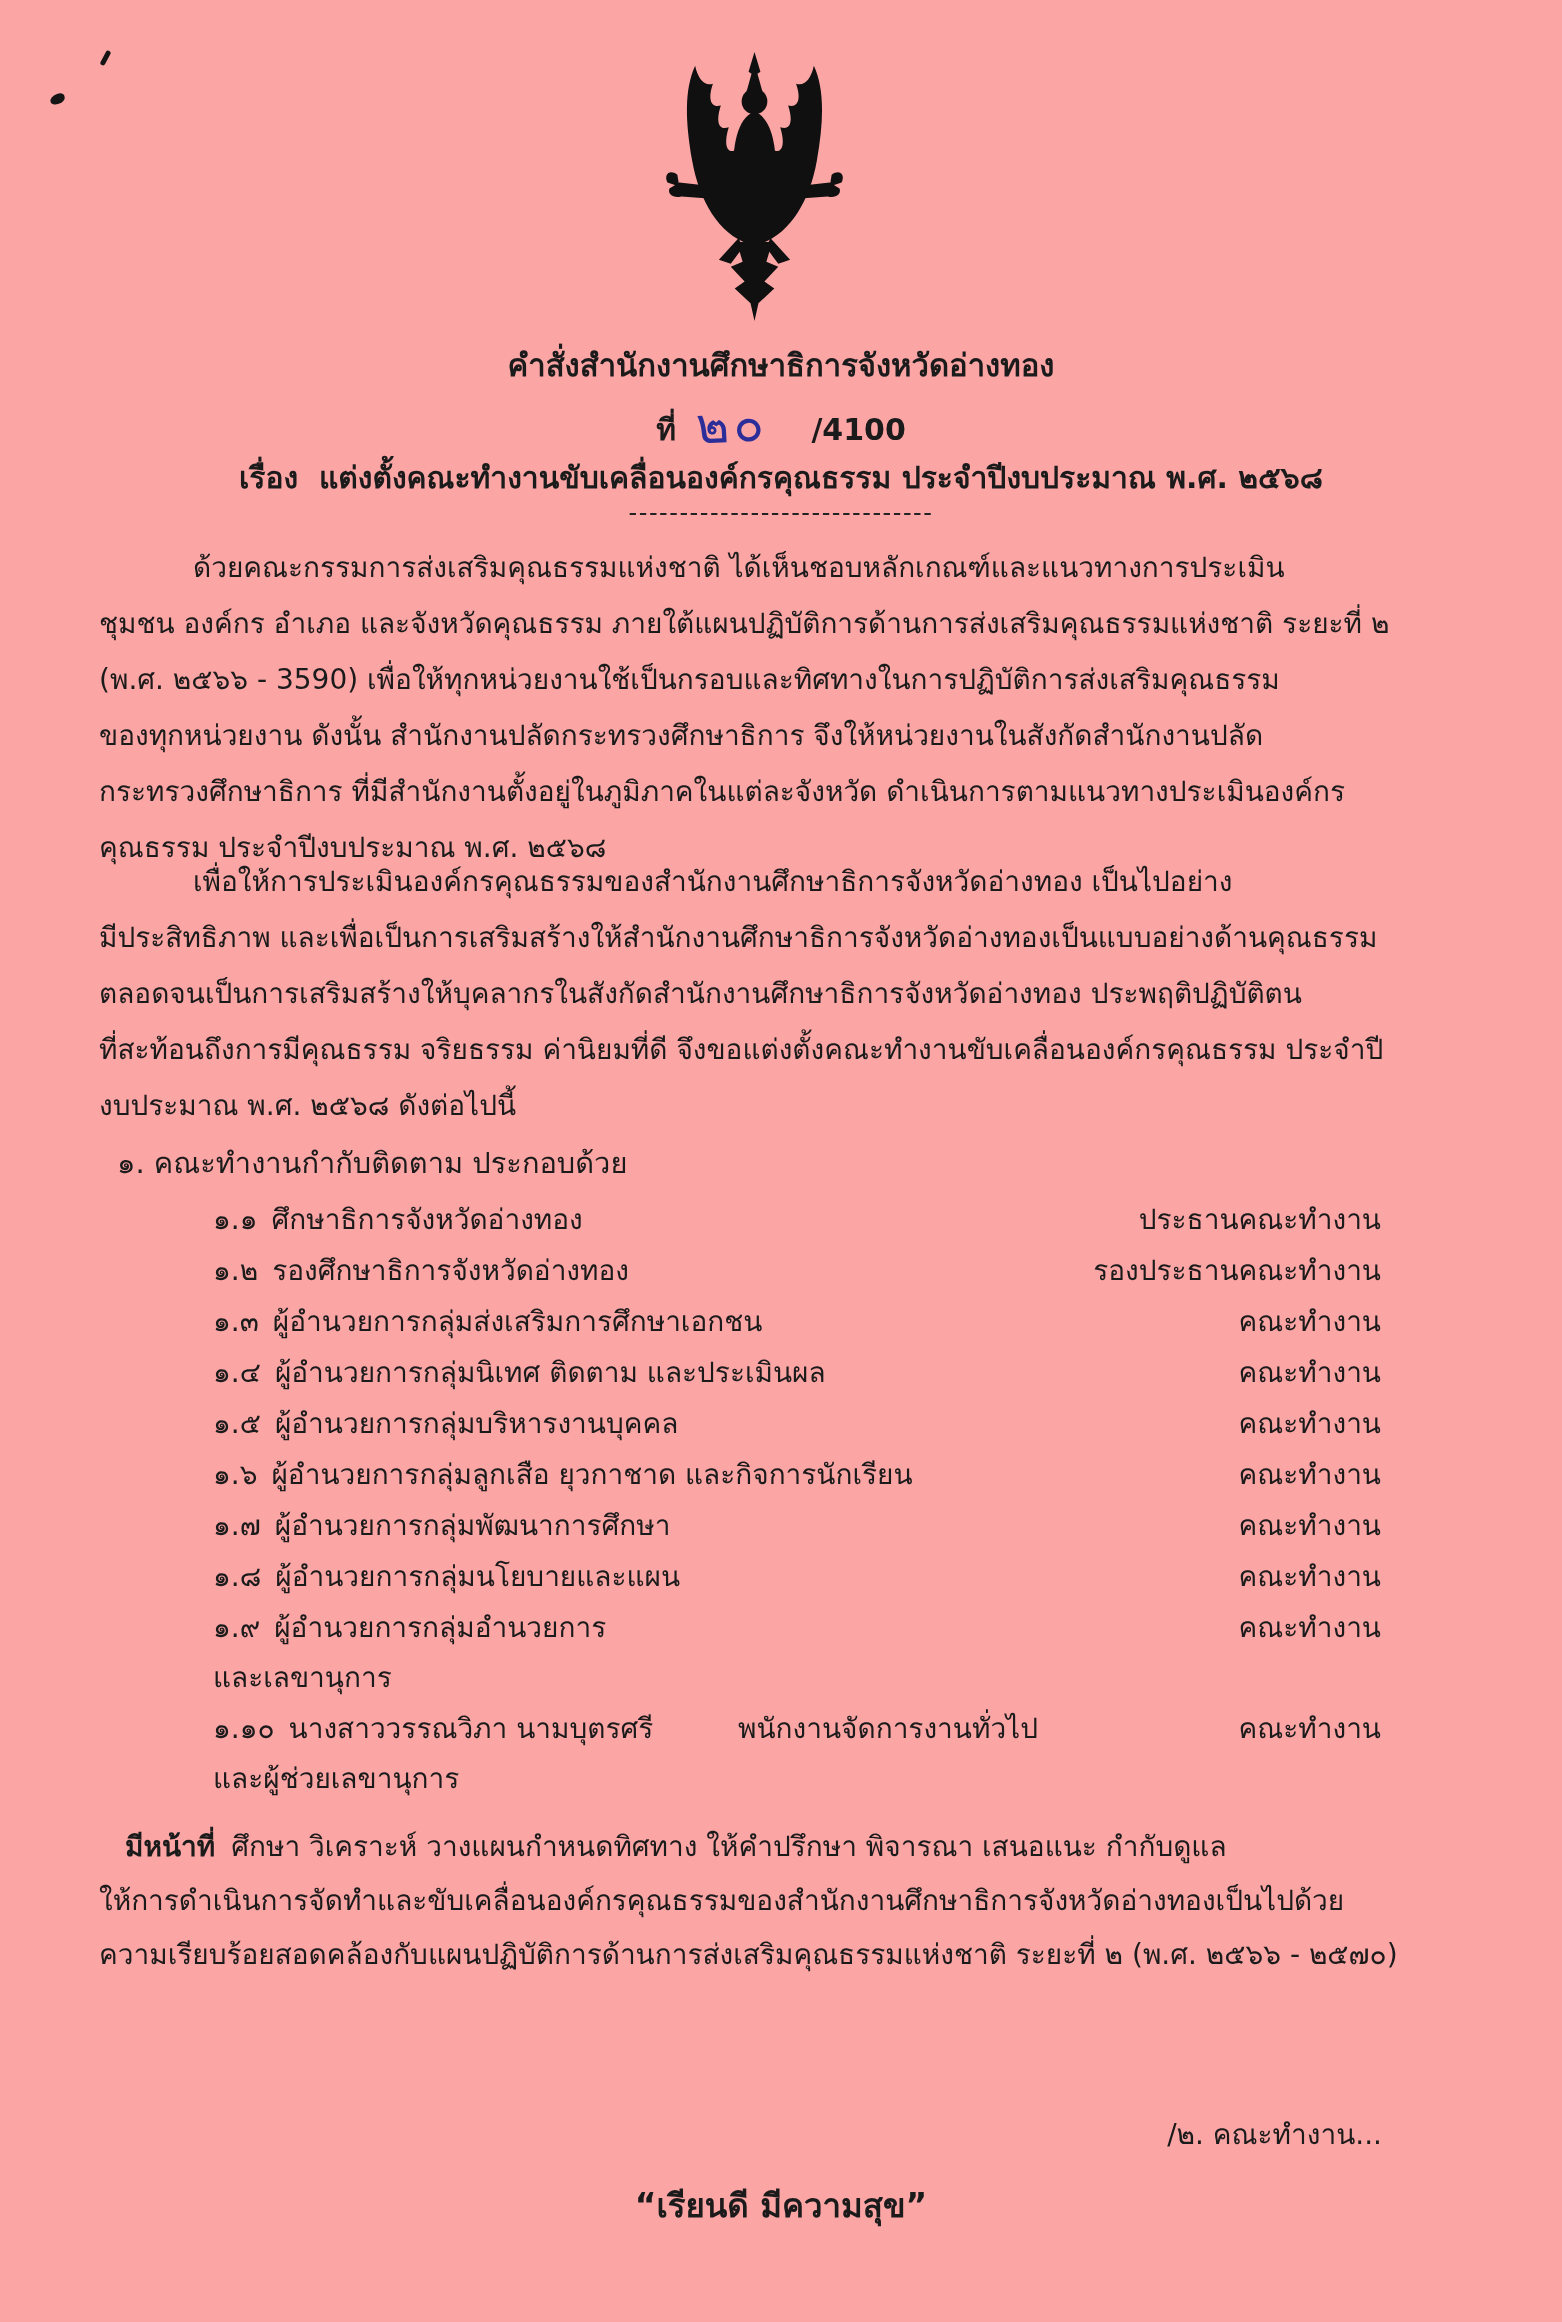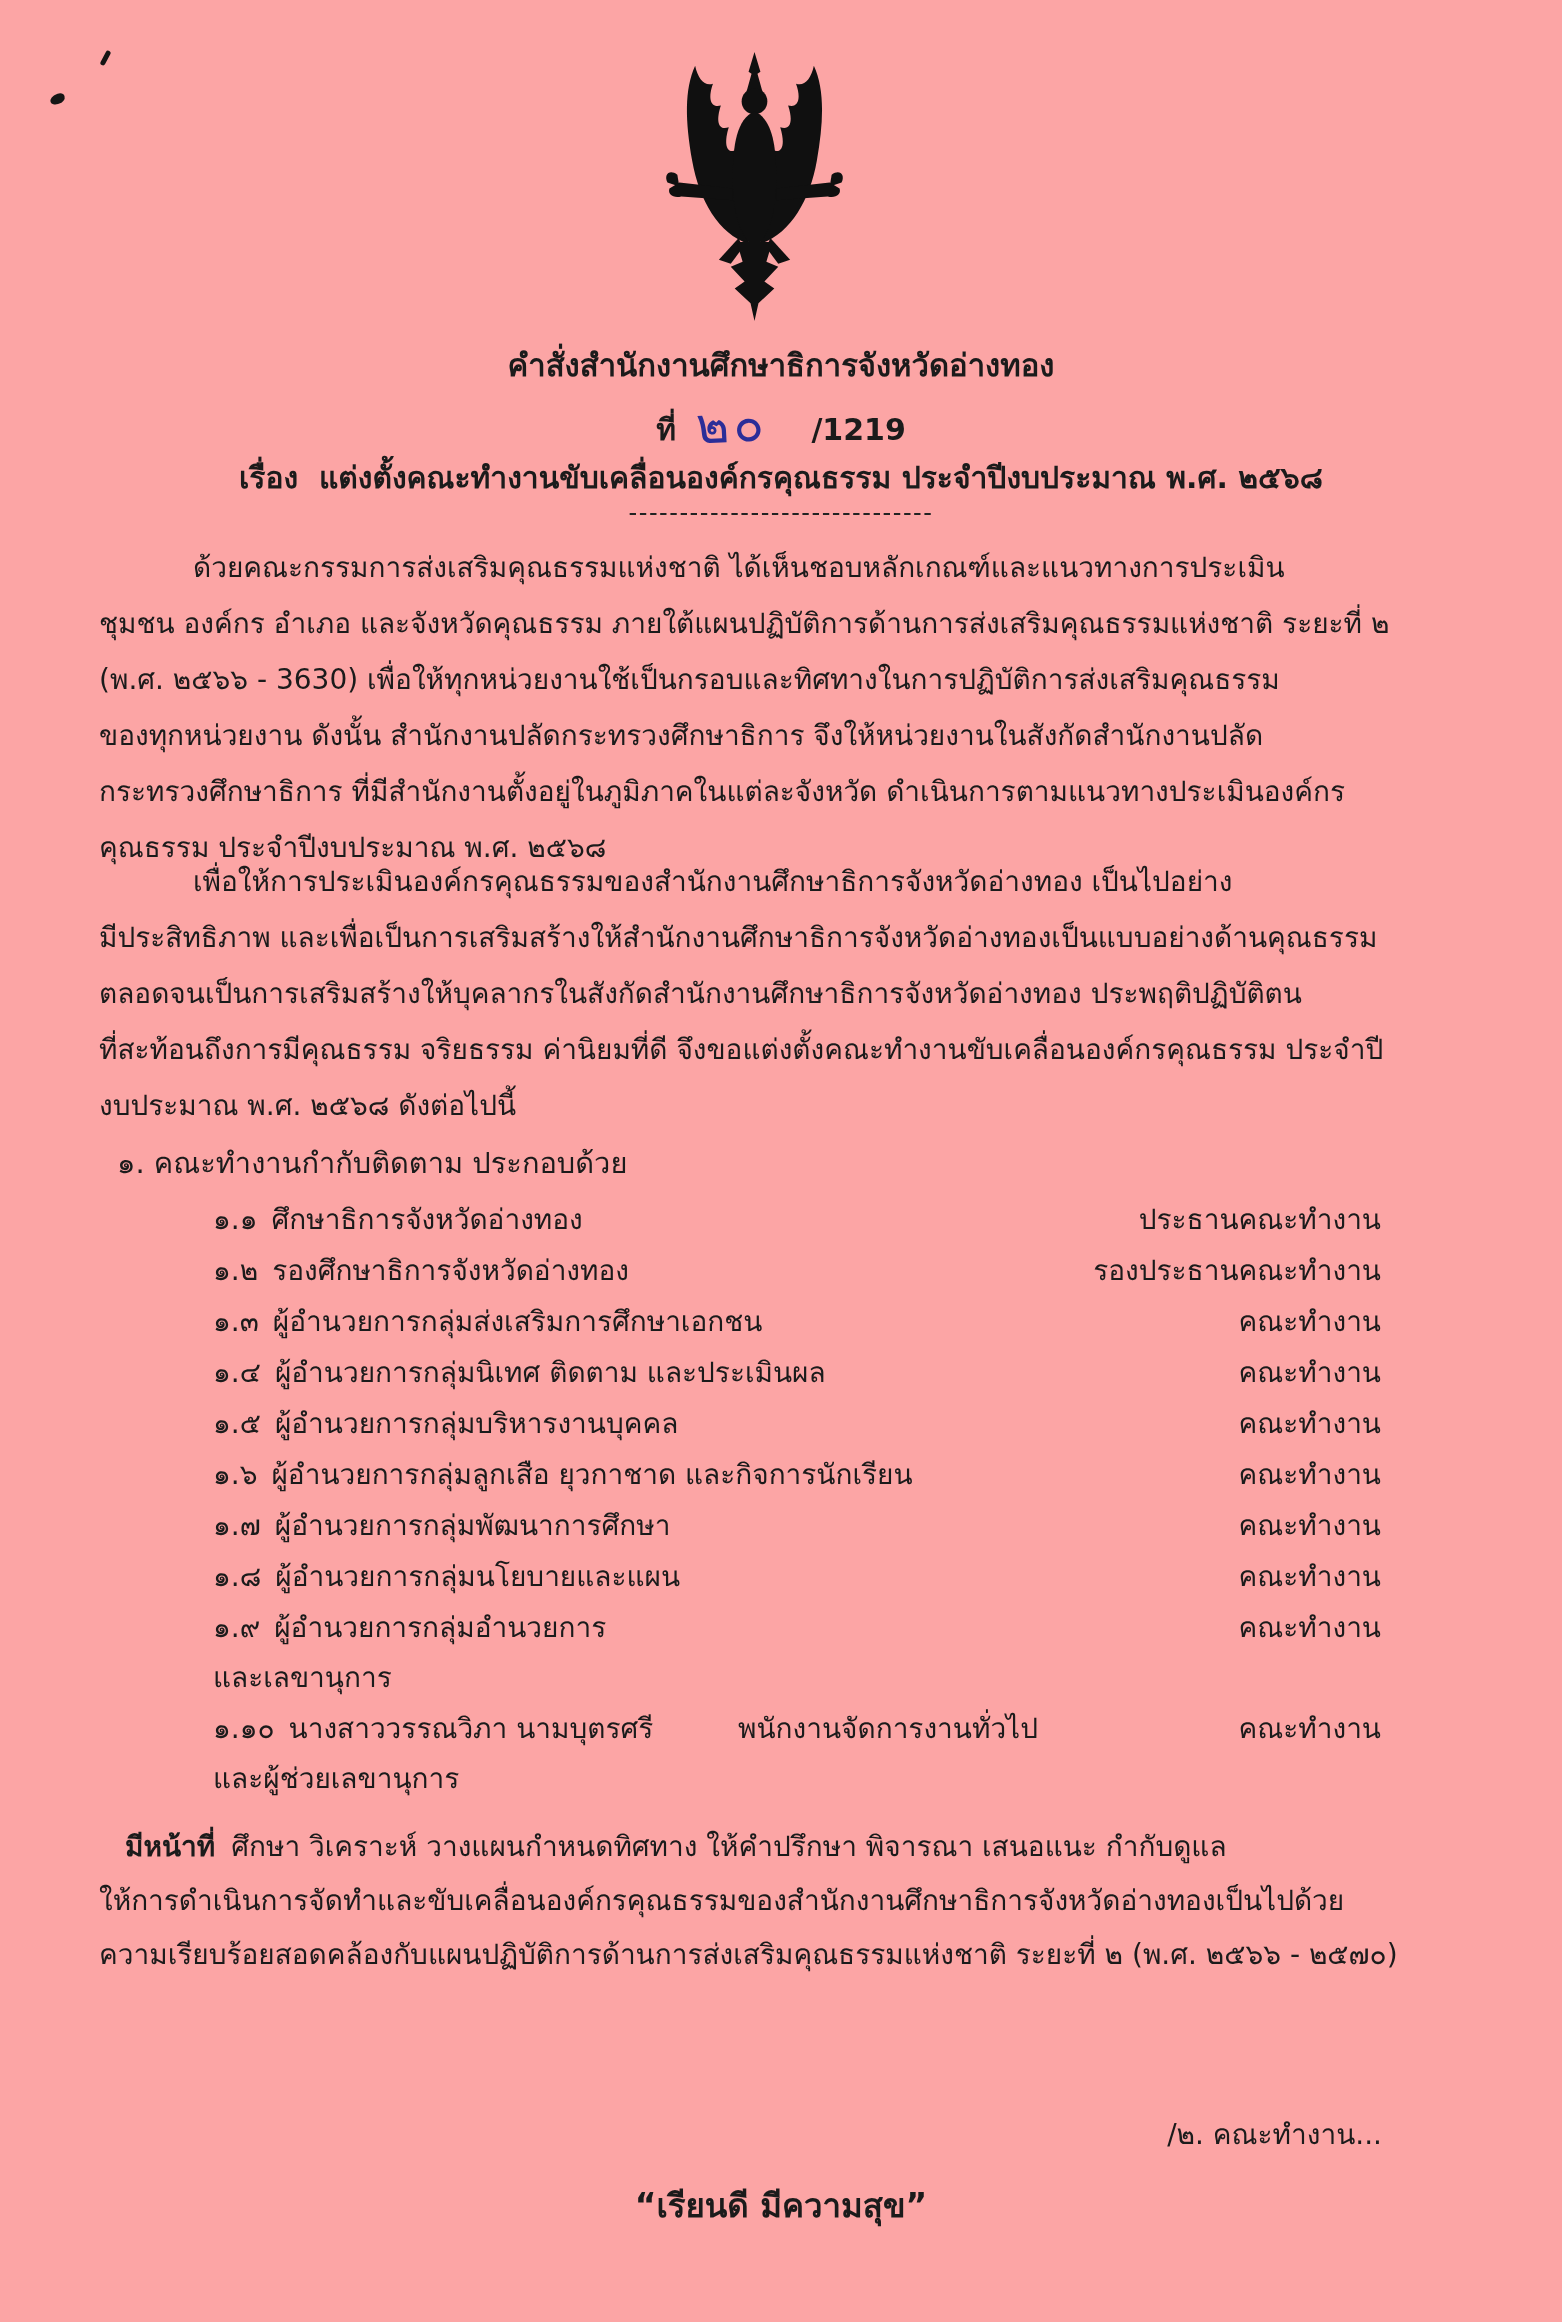--- a/index.html
+++ b/index.html
@@ -92,33 +92,33 @@
 
         <path d="M82,194 L88,214 L76,219 L90,234 L80,241 L96,256 L100,274
                  L104,256 L120,241 L110,234 L124,219 L112,214 L118,194 Z"></path>
       </g>
     </svg>
   </div>
 
   <div class="abs center doc-title">คำสั่งสำนักงานศึกษาธิการจังหวัดอ่างทอง</div>
 
   <div class="abs center doc-no">
-    <span>ที่</span><span class="hand">๒๐</span><span>/1219</span>
+    <span>ที่</span><span class="hand">๒๐</span><span>/4100</span>
   </div>
 
   <div class="abs center subject">
     <span>เรื่อง</span>&nbsp;&nbsp;<span>แต่งตั้งคณะทำงานขับเคลื่อนองค์กรคุณธรรม ประจำปีงบประมาณ พ.ศ. ๒๕๖๘</span>
   </div>
 
   <div class="abs center divider">------------------------------</div>
 
   <div class="abs para para1">
     <div class="first-line">ด้วยคณะกรรมการส่งเสริมคุณธรรมแห่งชาติ ได้เห็นชอบหลักเกณฑ์และแนวทางการประเมิน</div>
     <div>ชุมชน องค์กร อำเภอ และจังหวัดคุณธรรม ภายใต้แผนปฏิบัติการด้านการส่งเสริมคุณธรรมแห่งชาติ ระยะที่ ๒</div>
-    <div>(พ.ศ. ๒๕๖๖ - 3630) เพื่อให้ทุกหน่วยงานใช้เป็นกรอบและทิศทางในการปฏิบัติการส่งเสริมคุณธรรม</div>
+    <div>(พ.ศ. ๒๕๖๖ - 3590) เพื่อให้ทุกหน่วยงานใช้เป็นกรอบและทิศทางในการปฏิบัติการส่งเสริมคุณธรรม</div>
     <div>ของทุกหน่วยงาน ดังนั้น สำนักงานปลัดกระทรวงศึกษาธิการ จึงให้หน่วยงานในสังกัดสำนักงานปลัด</div>
     <div>กระทรวงศึกษาธิการ ที่มีสำนักงานตั้งอยู่ในภูมิภาคในแต่ละจังหวัด ดำเนินการตามแนวทางประเมินองค์กร</div>
     <div>คุณธรรม ประจำปีงบประมาณ พ.ศ. ๒๕๖๘</div>
   </div>
 
   <div class="abs para para2">
     <div class="first-line">เพื่อให้การประเมินองค์กรคุณธรรมของสำนักงานศึกษาธิการจังหวัดอ่างทอง เป็นไปอย่าง</div>
     <div>มีประสิทธิภาพ และเพื่อเป็นการเสริมสร้างให้สำนักงานศึกษาธิการจังหวัดอ่างทองเป็นแบบอย่างด้านคุณธรรม</div>
     <div>ตลอดจนเป็นการเสริมสร้างให้บุคลากรในสังกัดสำนักงานศึกษาธิการจังหวัดอ่างทอง ประพฤติปฏิบัติตน</div>
     <div>ที่สะท้อนถึงการมีคุณธรรม จริยธรรม ค่านิยมที่ดี จึงขอแต่งตั้งคณะทำงานขับเคลื่อนองค์กรคุณธรรม ประจำปี</div>

